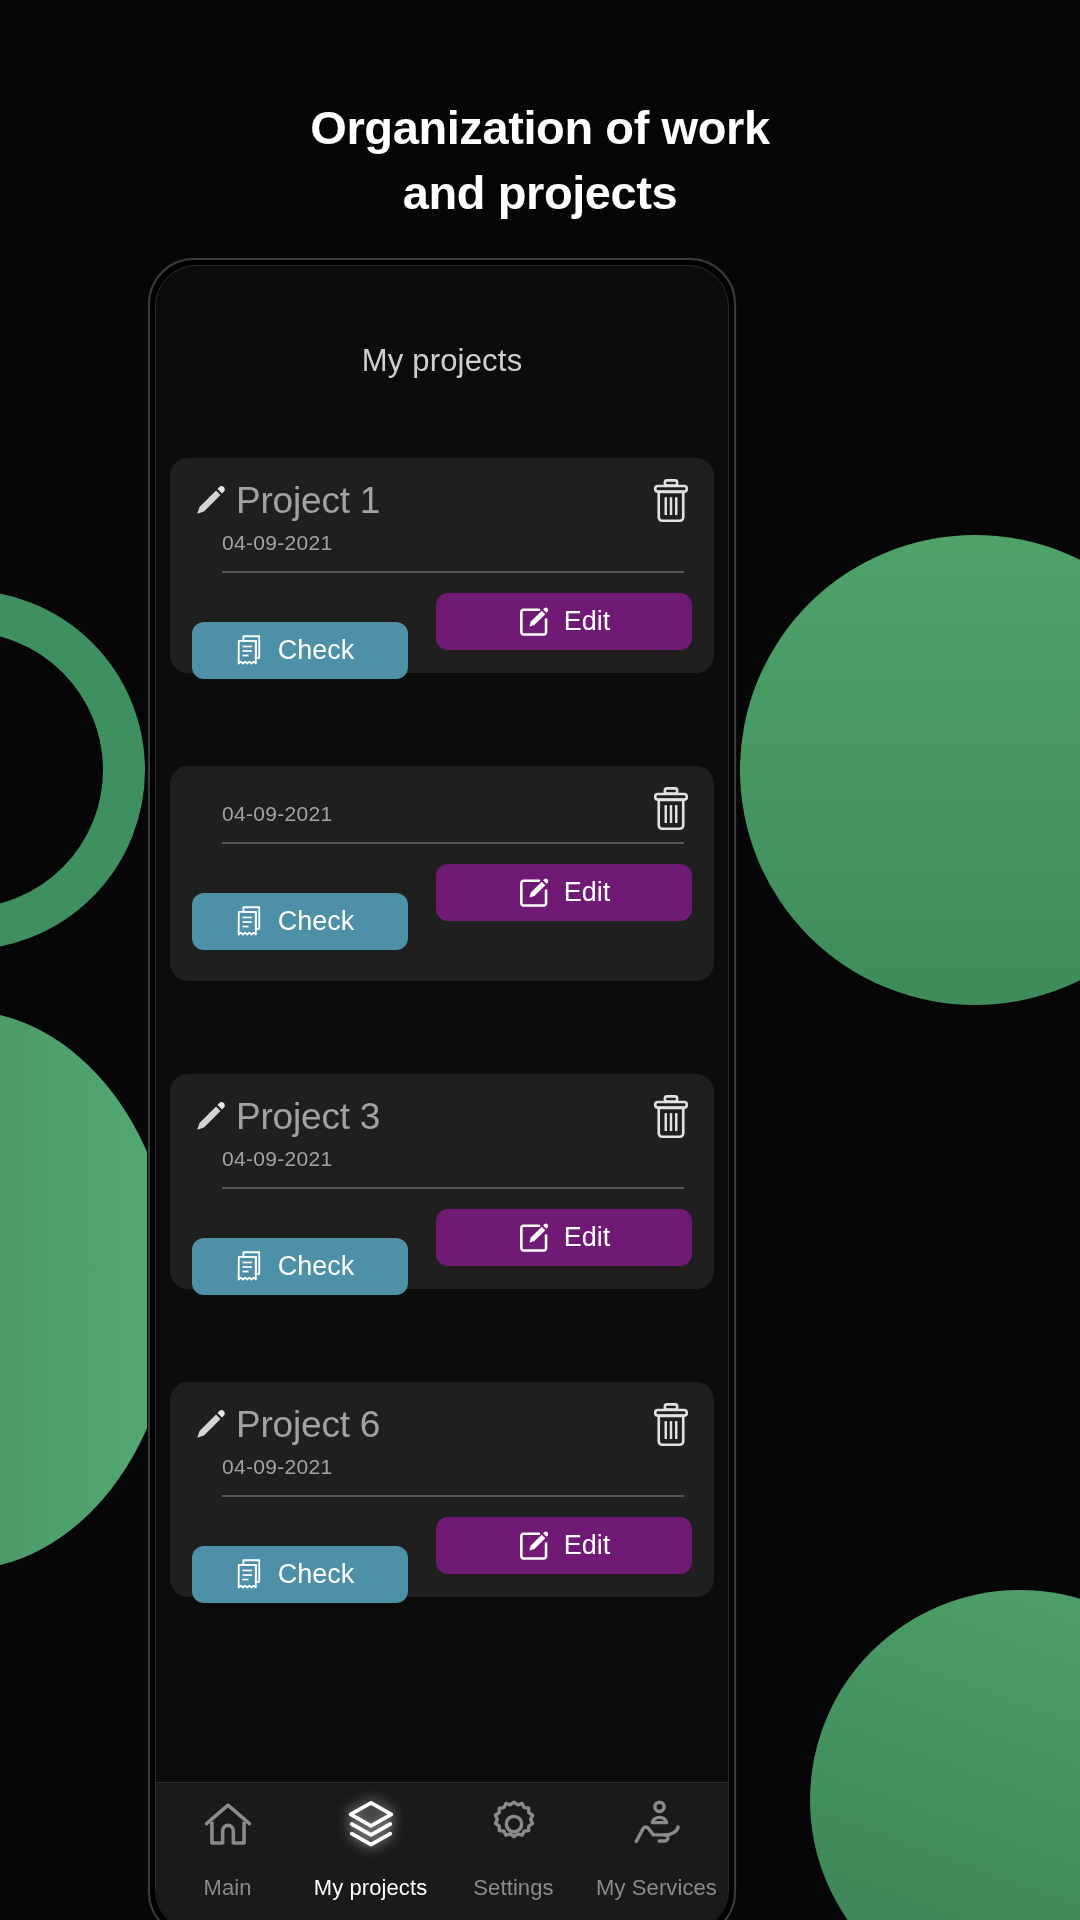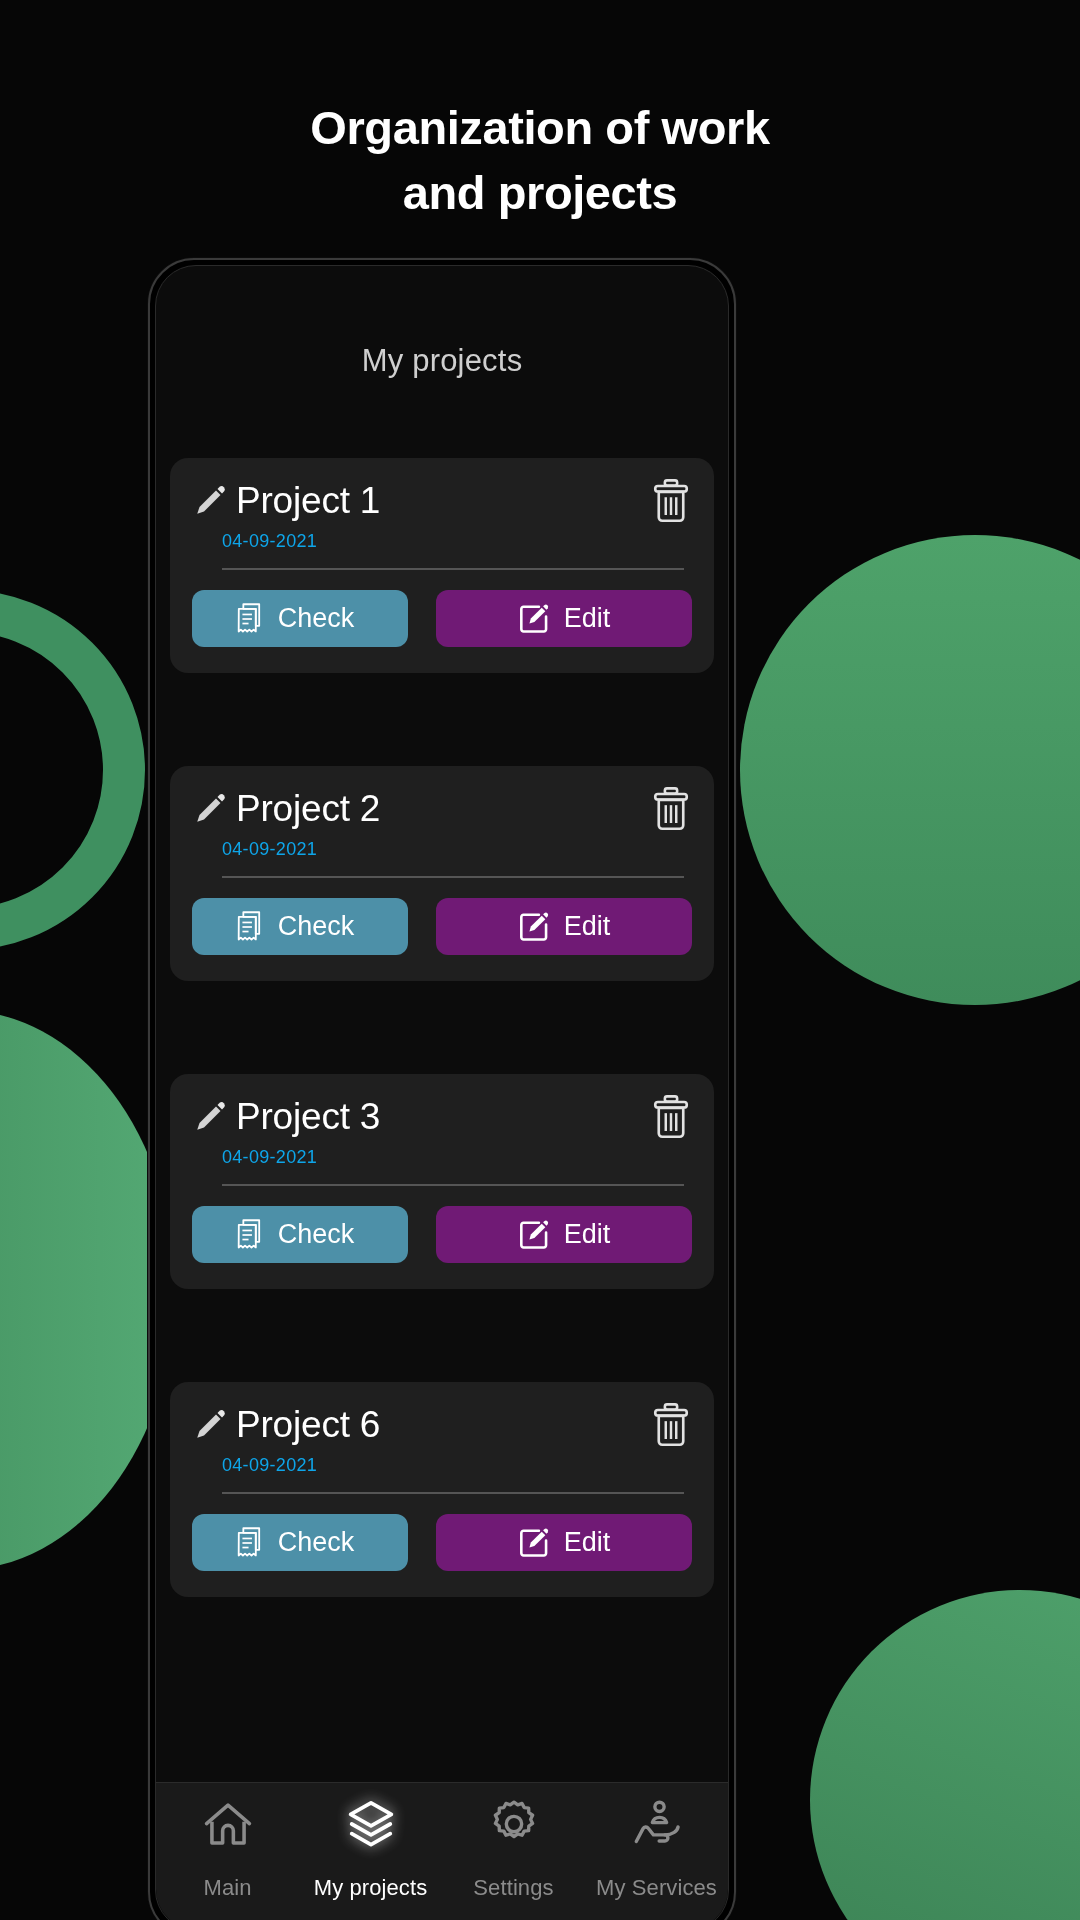--- a/index.html
+++ b/index.html
@@ -87,35 +87,35 @@
     position:relative;
     margin:0 14px 93px 14px;
     background:#1f1f1f;
     border-radius:18px;
     padding:24px 22px 22px 22px;
     height:215px;
   }
   .card-head { display:flex; align-items:center; }
   .pencil-icon { width:36px; height:36px; flex:none; margin-right:8px; }
   .card-title {
-    color:#ffffff;
+    color:#a3a3a3;
     font-size:37px;
     line-height:1;
     letter-spacing:-0.2px;
     white-space:nowrap;
   }
   .trash-btn {
     position:absolute;
     right:22px; top:20px;
     width:42px; height:46px;
     background:none; border:none; cursor:pointer;
   }
   .card-date {
-    color:#0ea5e9;
-    font-size:18px;
+    color:#a3a3a3;
+    font-size:21px;
     margin:12px 0 0 30px;
     letter-spacing:0.3px;
   }
   .divider {
     height:2px;
     background:#555;
     margin:16px 8px 0 30px;
   }
   .card-actions {
     display:flex;
@@ -125,21 +125,21 @@
   .btn {
     display:flex; align-items:center; justify-content:center;
     height:57px;
     border:none; border-radius:12px;
     cursor:pointer;
     color:#fff;
     font-size:27px;
     font-family:"Liberation Sans", sans-serif;
     gap:14px;
   }
-  .btn-check { width:216px; background:#4d90a8; padding-right:12px; }
+  .btn-check { width:216px; background:#4d90a8; padding-right:12px;margin-top:29px; }
   .btn-edit  { flex:1; background:#701a75; }
   .btn svg { flex:none; }
 
   
   #bottom-nav {
     position:absolute;
     left:0; bottom:0;
     width:100%; height:148px;
     background:#1a1a1a;
     border-top:1px solid #2b2b2b;
@@ -227,29 +227,20 @@
                 <path d="M17 3 H4.5 A1.8 1.8 0 0 0 2.7 4.8 V21.3 A1.8 1.8 0 0 0 4.5 23.1 H21 A1.8 1.8 0 0 0 22.8 21.3 V11" fill="none" stroke="#fff" stroke-width="2.1" stroke-linecap="round"></path>
                 <path d="M9.3 16.6 L10.4 12.6 L19.3 3.8 L22.2 6.7 L13.3 15.5 Z" fill="#fff"></path>
                 <path d="M20.4 2.7 L21.6 1.6 a1.9 1.9 0 0 1 2.6 2.6 L23.1 5.4 Z" fill="#fff"></path>
               </svg>
               <span>Edit</span>
             </button>
           </div>
         </div>
 
         <div class="card">
-          <div class="card-head">
-            <span class="pencil-icon">
-              <svg viewBox="0 0 24 24" width="36" height="36">
-                <path d="M3.5 20.5 L5 16 L16 5 L19 8 L8 19 Z" fill="#d4d4d4"></path>
-                <path d="M17 4 L18.6 2.4 a2.2 2.2 0 0 1 3 3 L20 7 Z" fill="#e8e8e8"></path>
-              </svg>
-            </span>
-            <span class="card-title">Project 2</span>
-          </div>
           <button class="trash-btn">
             <svg viewBox="0 0 24 26" width="42" height="46">
               <rect x="8.5" y="1.2" width="7" height="3" rx="1.2" fill="none" stroke="#e2e2e2" stroke-width="1.5"></rect>
               <rect x="3" y="4.4" width="18" height="3.2" rx="1.5" fill="none" stroke="#e2e2e2" stroke-width="1.5"></rect>
               <path d="M5 7.8 h14 v14.5 a2 2 0 0 1 -2 2 H7 a2 2 0 0 1 -2 -2 Z" fill="none" stroke="#e2e2e2" stroke-width="1.5"></path>
               <line x1="9" y1="10.8" x2="9" y2="21" stroke="#e2e2e2" stroke-width="1.4"></line>
               <line x1="12" y1="10.8" x2="12" y2="21" stroke="#e2e2e2" stroke-width="1.4"></line>
               <line x1="15" y1="10.8" x2="15" y2="21" stroke="#e2e2e2" stroke-width="1.4"></line>
             </svg>
           </button>

